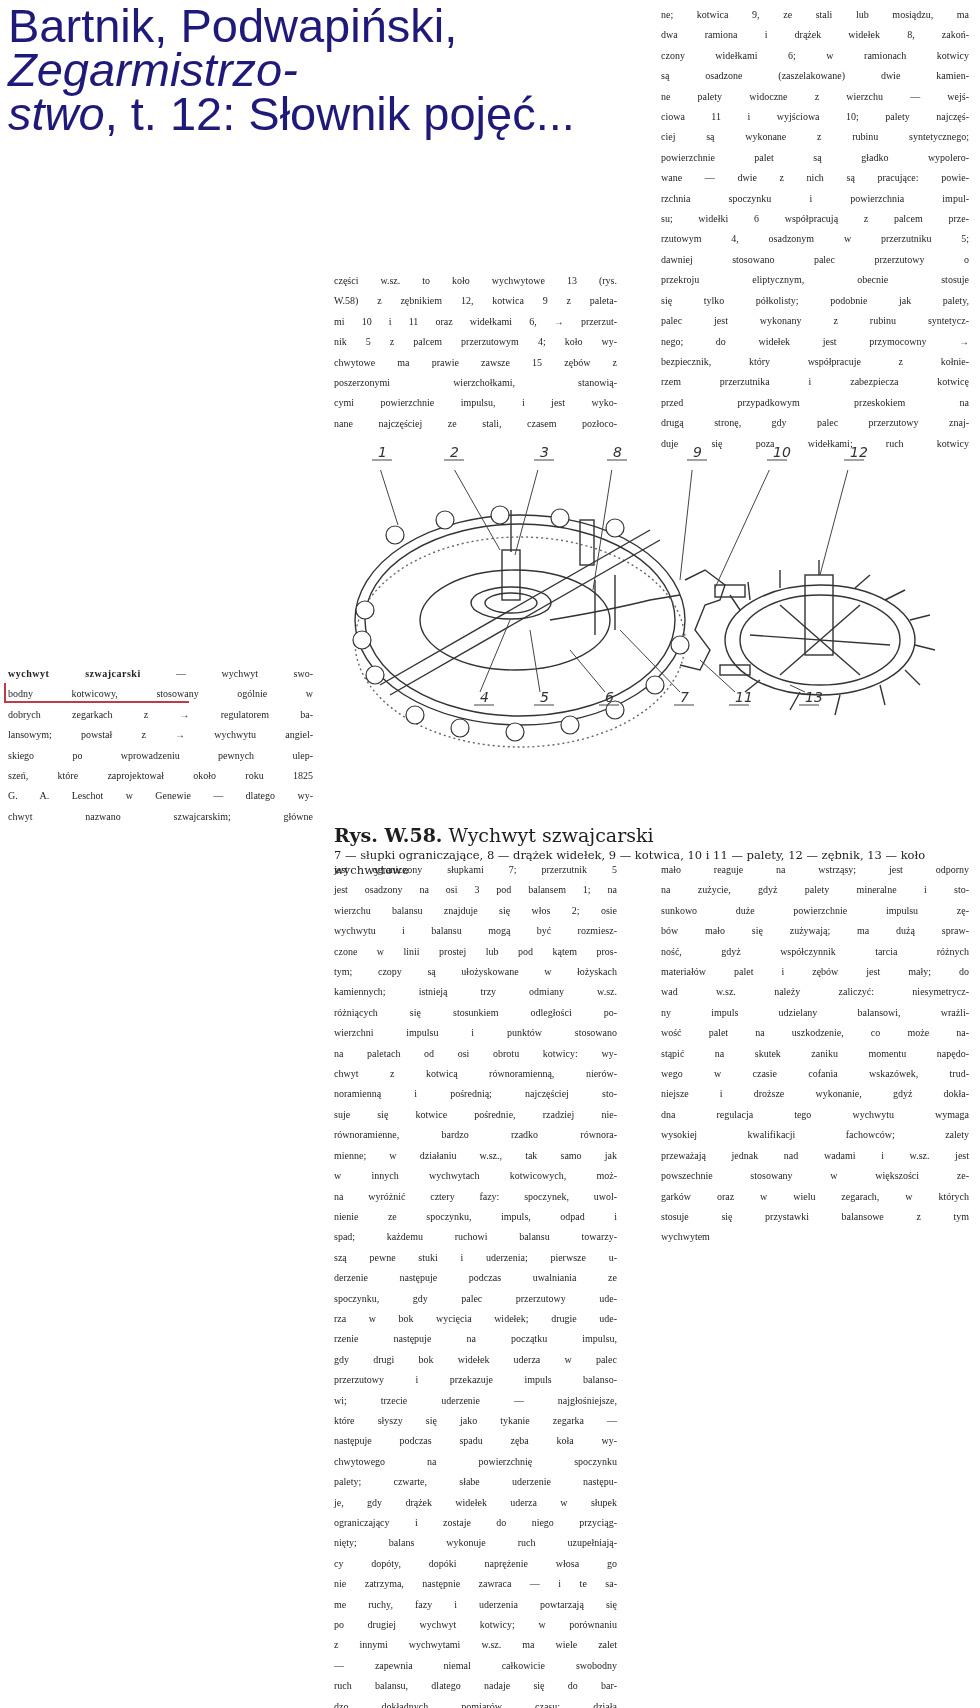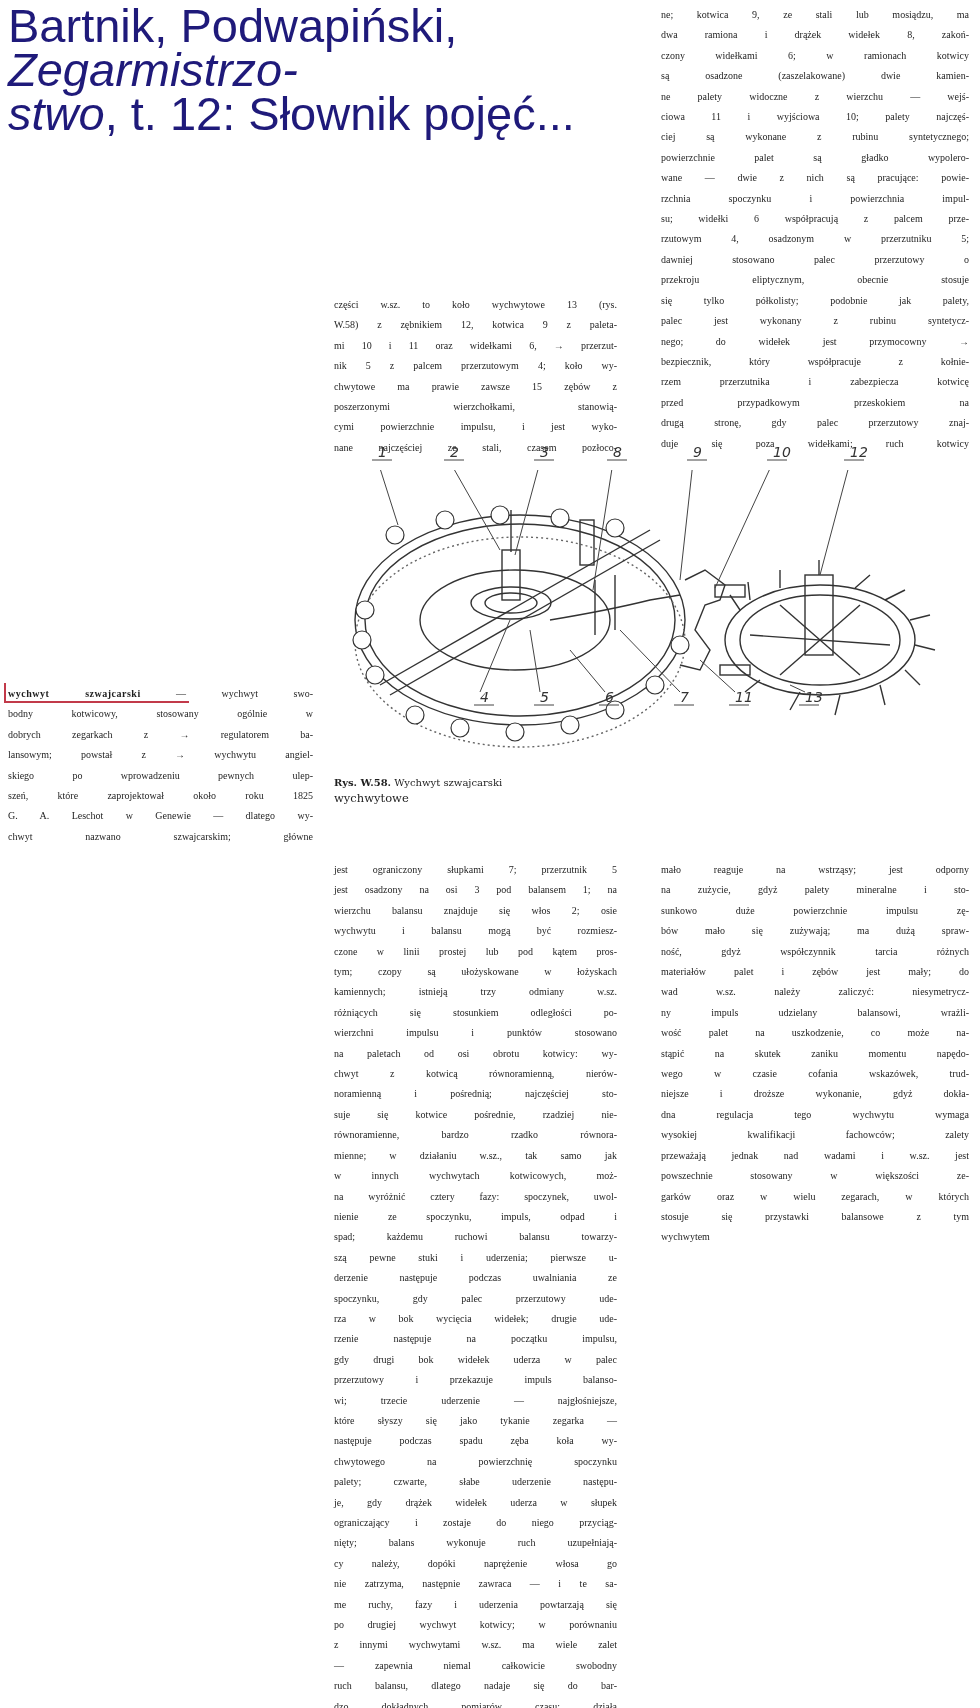--- a/index.html
+++ b/index.html
@@ -2,31 +2,31 @@
 <html><head>
 <meta charset="utf-8">
 <style>
   html, body { margin:0; padding:0; background:#ffffff; }
   body { width:980px; height:1708px; position:relative; overflow:hidden; color:#1a1a1a; }
   .title { position:absolute; left:8px; top:4px; width:600px; font-family:"Liberation Sans", sans-serif; font-size:47px; line-height:44px; color:#1f1a7a; }
   .title i { font-style:italic; }
   .col { position:absolute; font-family:Liberation Serif, serif; font-size:10px; line-height:20.4px; text-align:justify; color:#1e1e1e; }
   .col .ln { display:block; text-align-last:justify; white-space:nowrap; }
   .col .ln.last { text-align-last:left; }
-  #col-top-mid { left:334px; top:295px; width:283px; }
+  #col-top-mid { left:334px; top:271px; width:283px; }
   #col-top-right { left:661px; top:5px; width:308px; }
-  #col-left { left:8px; top:684px; width:305px; }
+  #col-left { left:8px; top:664px; width:305px; }
   #col-bot-mid { left:334px; top:860px; width:283px; }
   #col-bot-right { left:661px; top:860px; width:308px; }
   .head { font-weight:bold; letter-spacing:0.5px; }
   .marker { position:absolute; left:4px; top:683px; width:2px; height:18px; background:#c23a4a; }
   .underline { position:absolute; left:4px; top:701px; width:185px; height:2px; background:#c23a4a; }
   .figure { position:absolute; left:350px; top:470px; width:620px; height:300px; }
   .caption { position:absolute; left:334px; top:774px; width:640px; font-family:"DejaVu Serif", serif; font-size:11.5px; line-height:15px; color:#1e1e1e; }
-  .caption .cap-title { font-size:10px; line-height:17px; }
+  .caption .cap-title { font-size:19px; line-height:26px;margin-top:48px; }
   .caption .cap-title b { font-weight:bold; }
   .lbl { font-family:"DejaVu Sans", sans-serif; font-style:italic; font-size:14px; fill:#333; }
 </style>
 </head>
 <body>
 
 <div class="title">
   <span>Bartnik, Podwapiński, </span><i>Zegarmistrzo-</i><br>
   <i>stwo</i><span>, t. 12: Słownik pojęć...</span>
 </div>
@@ -175,20 +175,21 @@
       <line x1="324" x2="344" y1="265" y2="265" stroke="#444" stroke-width="1"></line>
       <text x="385" y="262" class="lbl">11</text>
       <line x1="379" x2="399" y1="265" y2="265" stroke="#444" stroke-width="1"></line>
       <text x="455" y="262" class="lbl">13</text>
       <line x1="449" x2="469" y1="265" y2="265" stroke="#444" stroke-width="1"></line>
     </g>
 </svg>
 
 <div class="caption">
   <div class="cap-title"><b>Rys. W.58.</b><span> Wychwyt szwajcarski</span></div>
+  <div>7 — słupki ograniczające, 8 — drążek widełek, 9 — kotwica, 10 i 11 — palety, 12 — zębnik, 13 — koło</div>
   <div>wychwytowe</div>
 </div>
 
 <div class="col" id="col-bot-mid">
     <span class="ln">jest ograniczony słupkami 7; przerzutnik 5</span>
     <span class="ln">jest osadzony na osi 3 pod balansem 1; na</span>
     <span class="ln">wierzchu balansu znajduje się włos 2; osie</span>
     <span class="ln">wychwytu i balansu mogą być rozmiesz-</span>
     <span class="ln">czone w linii prostej lub pod kątem pros-</span>
     <span class="ln">tym; czopy są ułożyskowane w łożyskach</span>
@@ -213,21 +214,21 @@
     <span class="ln">gdy drugi bok widełek uderza w palec</span>
     <span class="ln">przerzutowy i przekazuje impuls balanso-</span>
     <span class="ln">wi; trzecie uderzenie — najgłośniejsze,</span>
     <span class="ln">które słyszy się jako tykanie zegarka —</span>
     <span class="ln">następuje podczas spadu zęba koła wy-</span>
     <span class="ln">chwytowego na powierzchnię spoczynku</span>
     <span class="ln">palety; czwarte, słabe uderzenie następu-</span>
     <span class="ln">je, gdy drążek widełek uderza w słupek</span>
     <span class="ln">ograniczający i zostaje do niego przyciąg-</span>
     <span class="ln">nięty; balans wykonuje ruch uzupełniają-</span>
-    <span class="ln">cy należy, dopóki naprężenie włosa go</span>
+    <span class="ln">cy dopóty, dopóki naprężenie włosa go</span>
     <span class="ln">nie zatrzyma, następnie zawraca — i te sa-</span>
     <span class="ln">me ruchy, fazy i uderzenia powtarzają się</span>
     <span class="ln">po drugiej wychwyt kotwicy; w porównaniu</span>
     <span class="ln">z innymi wychwytami w.sz. ma wiele zalet</span>
     <span class="ln">— zapewnia niemal całkowicie swobodny</span>
     <span class="ln">ruch balansu, dlatego nadaje się do bar-</span>
     <span class="ln">dzo dokładnych pomiarów czasu; działa</span>
   </div>
 
 <div class="col" id="col-bot-right">

